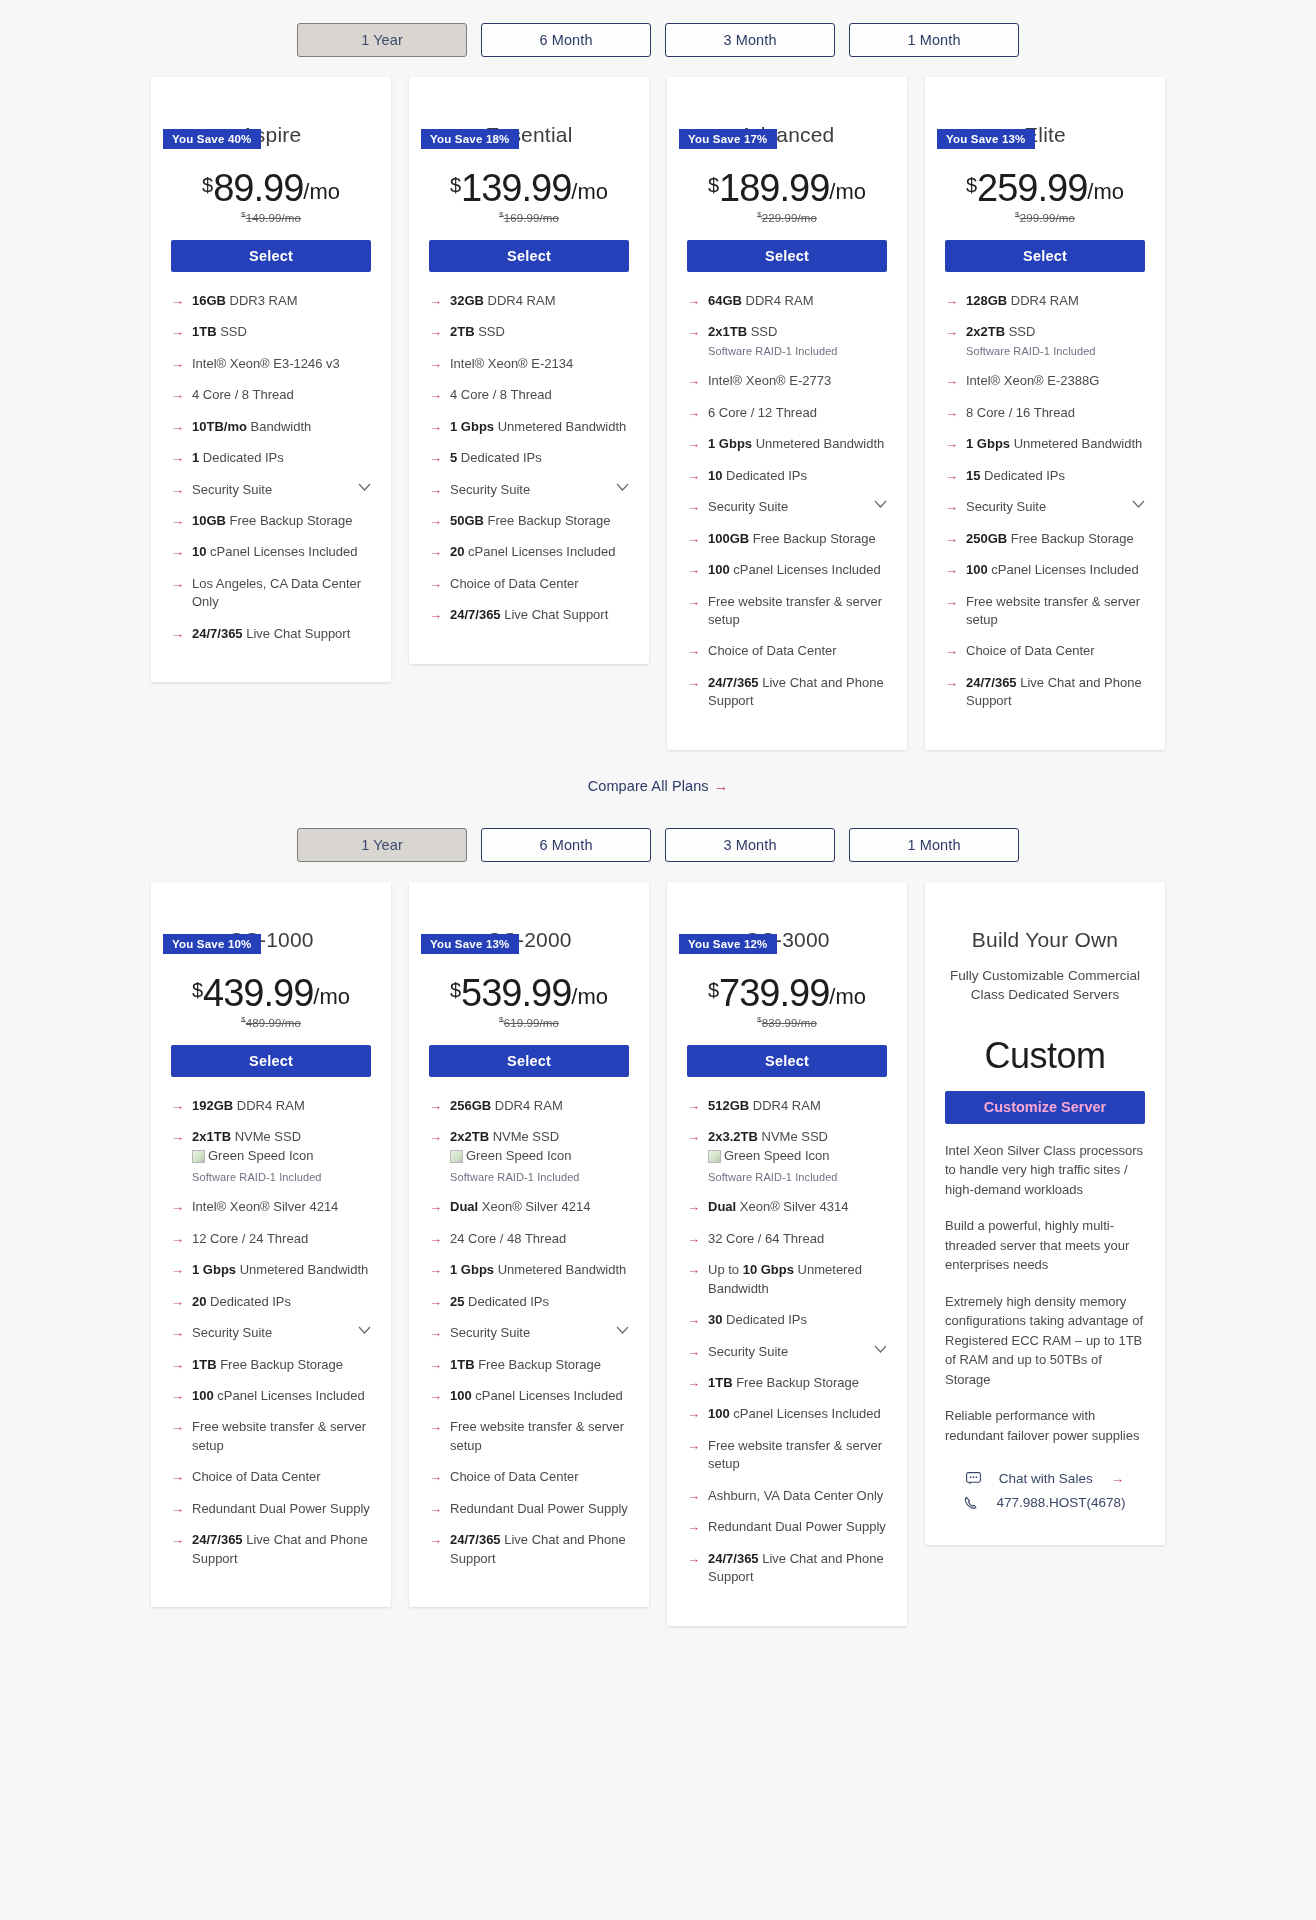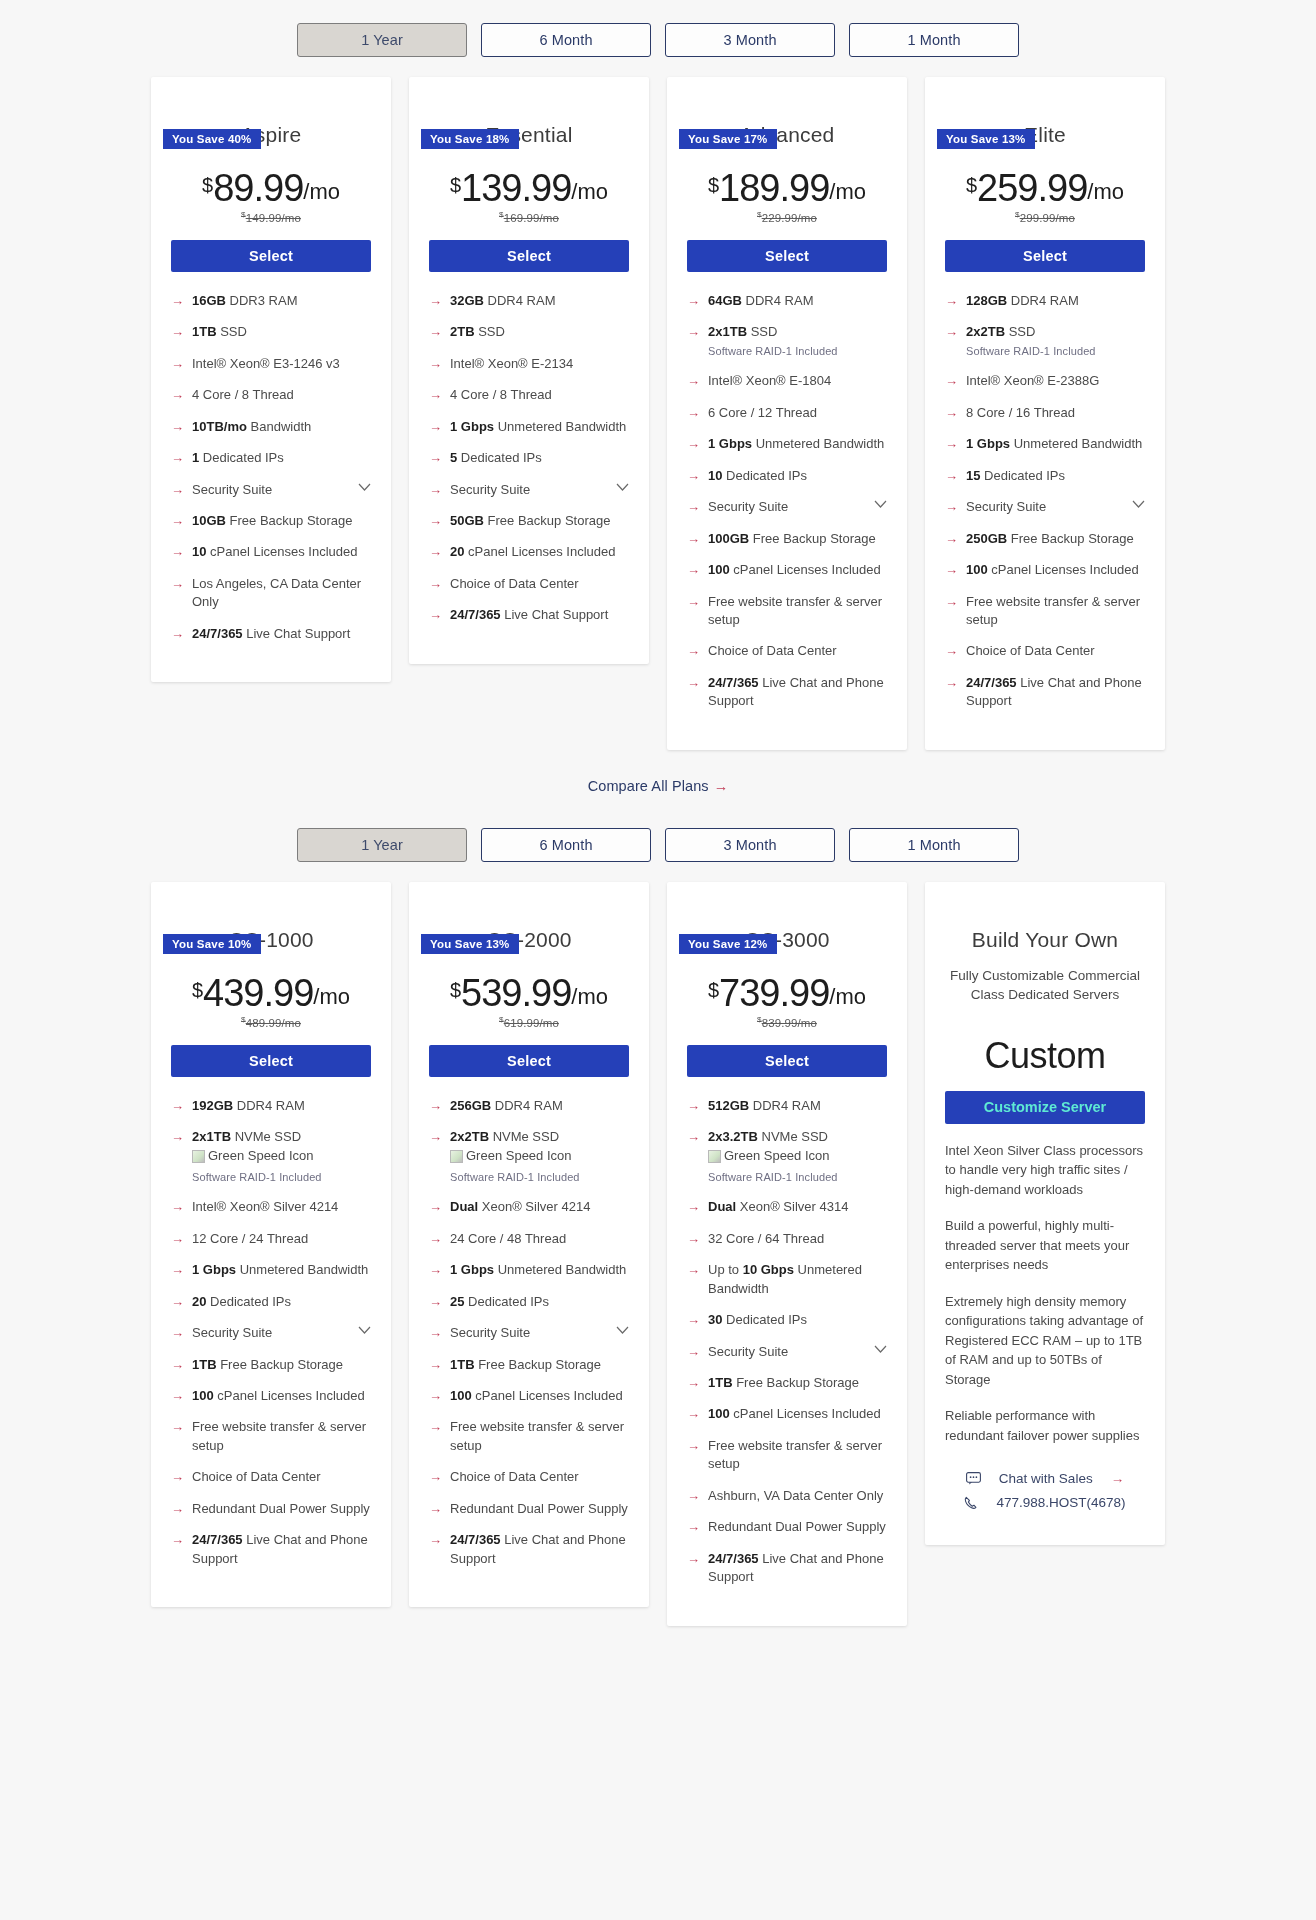--- a/index.html
+++ b/index.html
@@ -196,21 +196,21 @@
     color: #1d1d1d;
     font-weight: 400;
     margin-top: 30px;
     letter-spacing: -.5px;
   }
   .byo-btn {
     display: block;
     width: 100%;
     margin-top: 14px;
     background: #2540b8;
-    color: #5eead4;
+    color: #f9a8d4;
     border: none;
     border-radius: 2px;
     height: 33px;
     font-size: 14.5px;
     font-weight: bold;
     font-family: "Liberation Sans", sans-serif;
     cursor: pointer;
   }
   .byo-para {
     font-size: 13px;
@@ -386,21 +386,21 @@
           <div class="feat">
             <span class="arrow">→</span>
             <span class="ftext"><b>64GB</b> DDR4 RAM</span>
           </div>
           <div class="feat">
             <span class="arrow">→</span>
             <span class="ftext"><b>2x1TB</b> SSD<span class="sub-note">Software RAID-1 Included</span></span>
           </div>
           <div class="feat">
             <span class="arrow">→</span>
-            <span class="ftext">Intel® Xeon® E-1804</span>
+            <span class="ftext">Intel® Xeon® E-2773</span>
           </div>
           <div class="feat">
             <span class="arrow">→</span>
             <span class="ftext">6 Core / 12 Thread</span>
           </div>
           <div class="feat">
             <span class="arrow">→</span>
             <span class="ftext"><b>1 Gbps</b> Unmetered Bandwidth</span>
           </div>
           <div class="feat">

